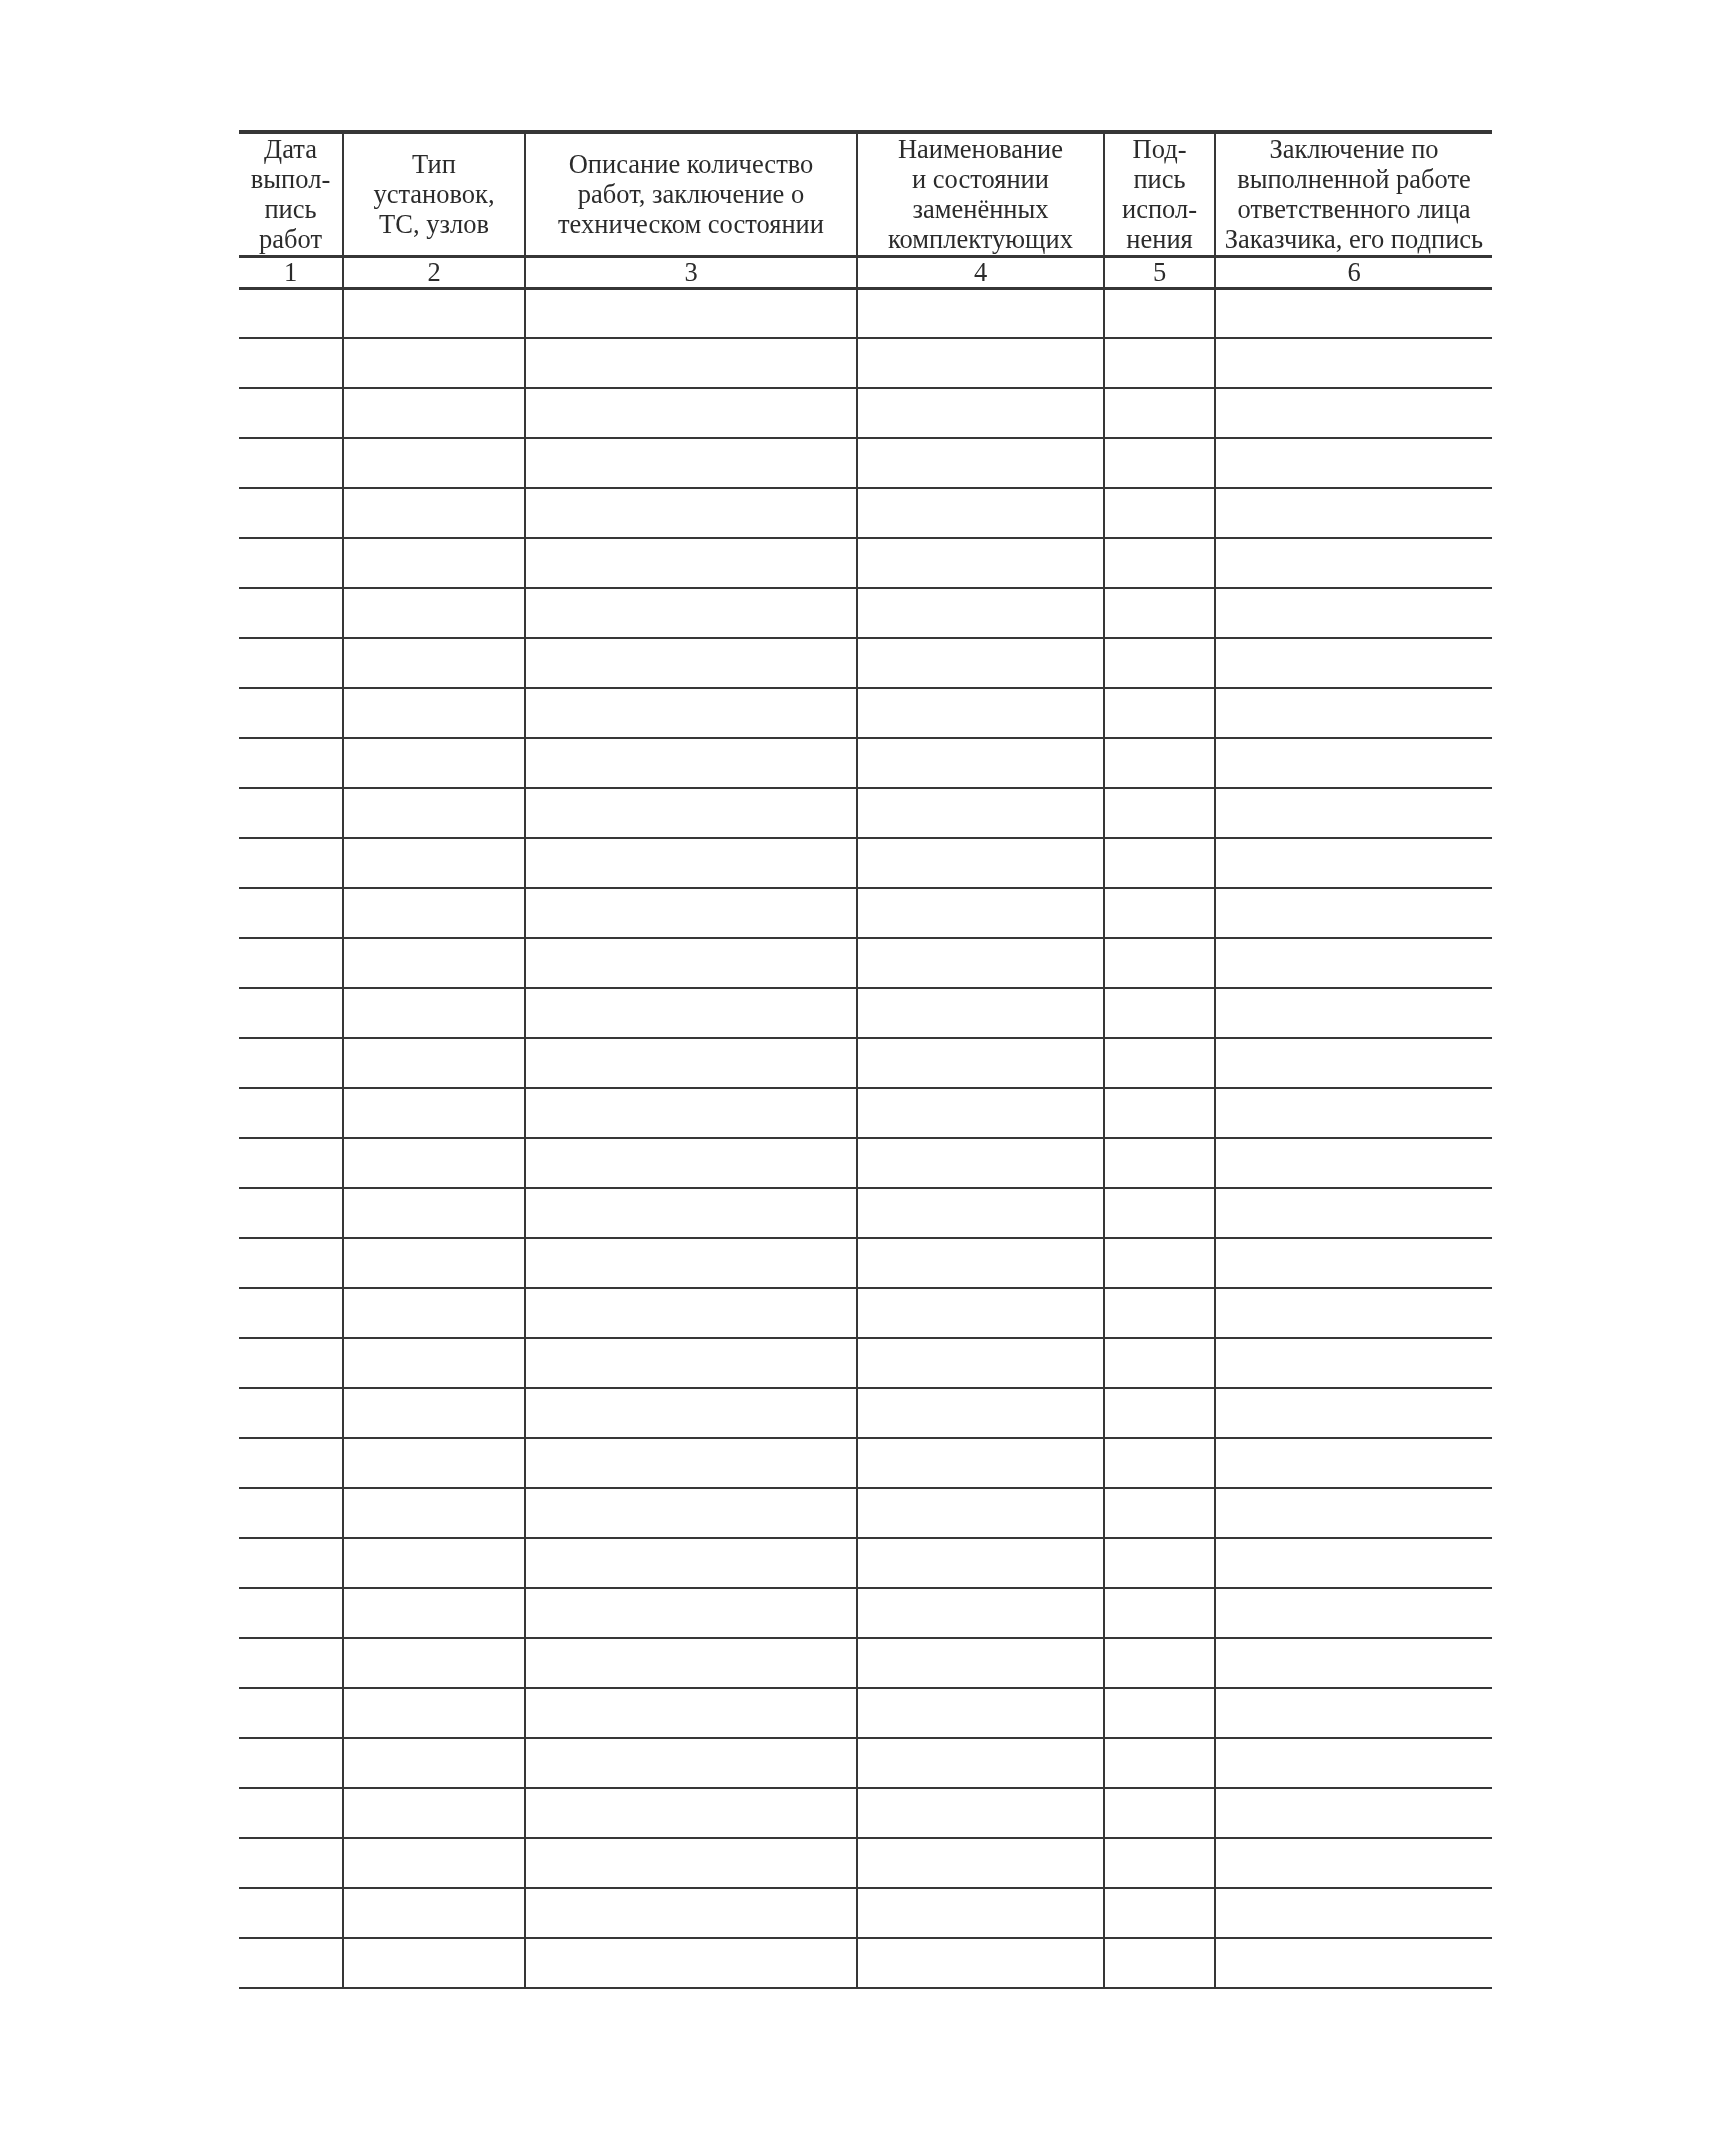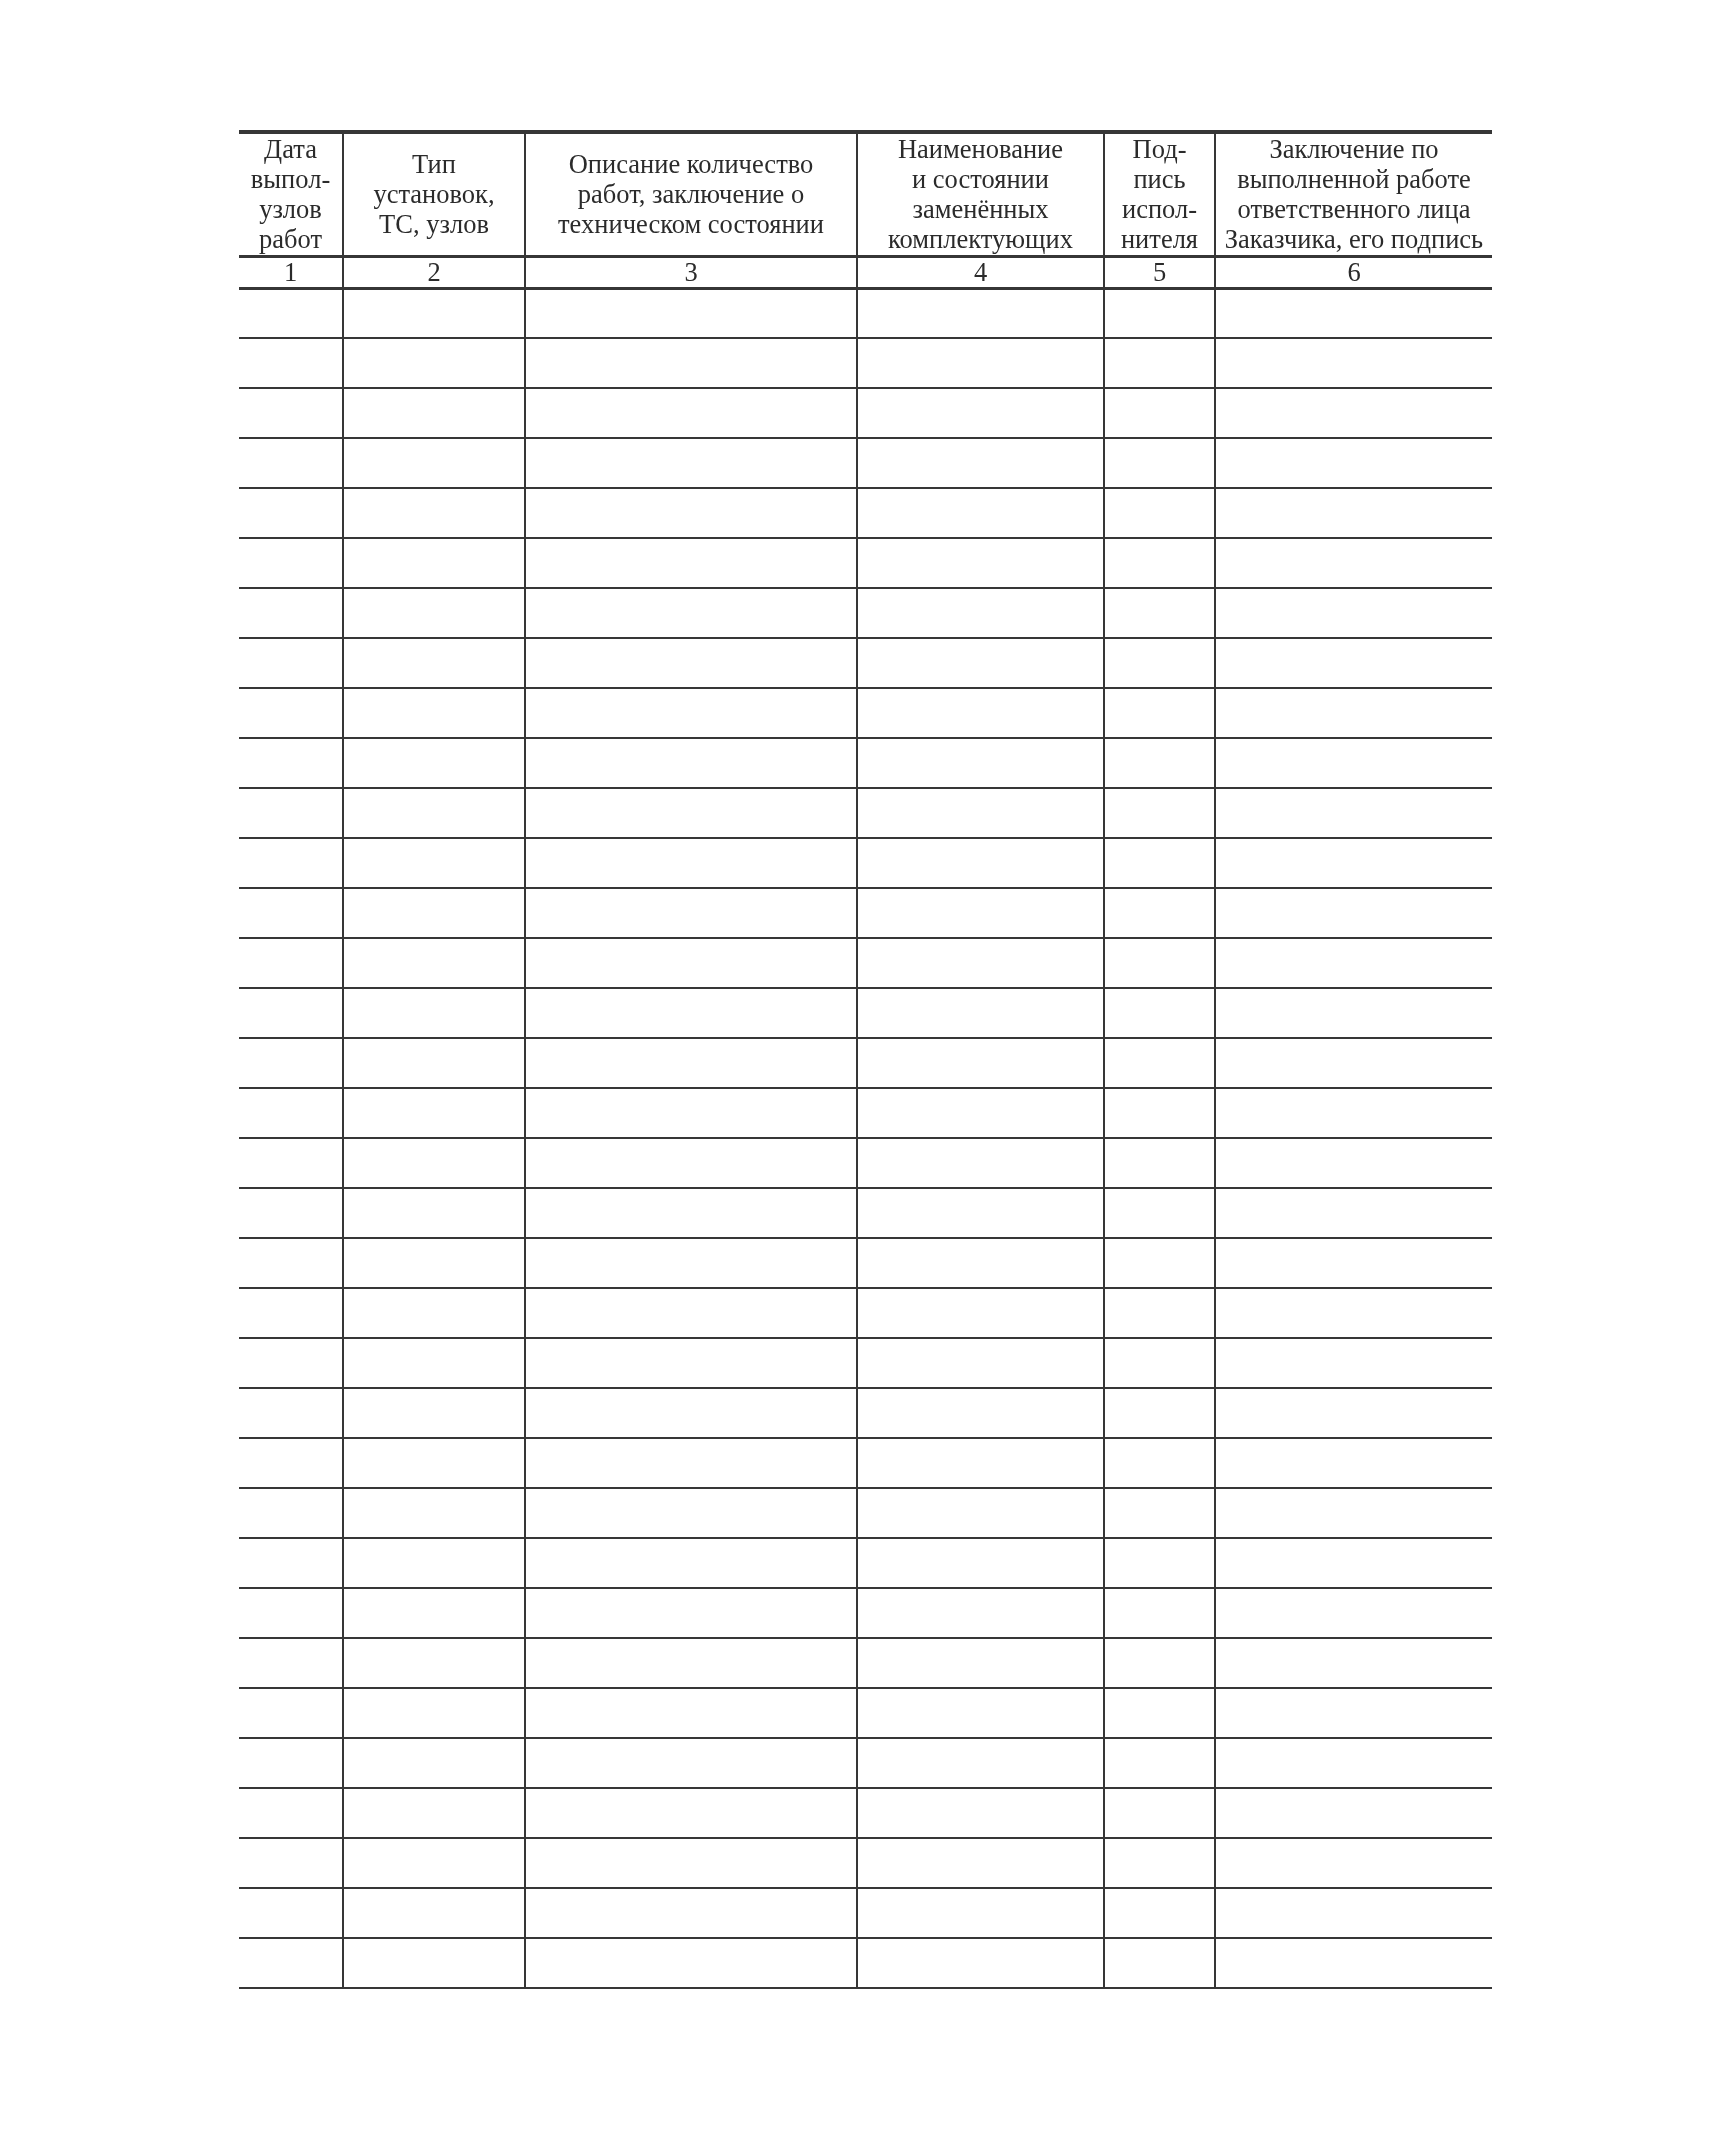--- a/index.html
+++ b/index.html
@@ -74,36 +74,36 @@
       <col style="width:182px">
       <col style="width:332px">
       <col style="width:247px">
       <col style="width:111px">
       <col style="width:277px">
     </colgroup>
     <thead>
       <tr class="header-row">
         <th>Дата
 выпол-
-узлов
+пись
 работ</th>
         <th>Тип
 установок,
 ТС, узлов</th>
         <th>Описание количество
 работ, заключение о
 техническом состоянии</th>
         <th>Наименование
 и состоянии
 заменённых
 комплектующих</th>
         <th>Под-
 пись
 испол-
-нителя</th>
+нения</th>
         <th>Заключение по
 выполненной работе
 ответственного лица
 Заказчика, его подпись</th>
       </tr>
       <tr class="number-row">
         <td>1</td>
         <td>2</td>
         <td>3</td>
         <td>4</td>

